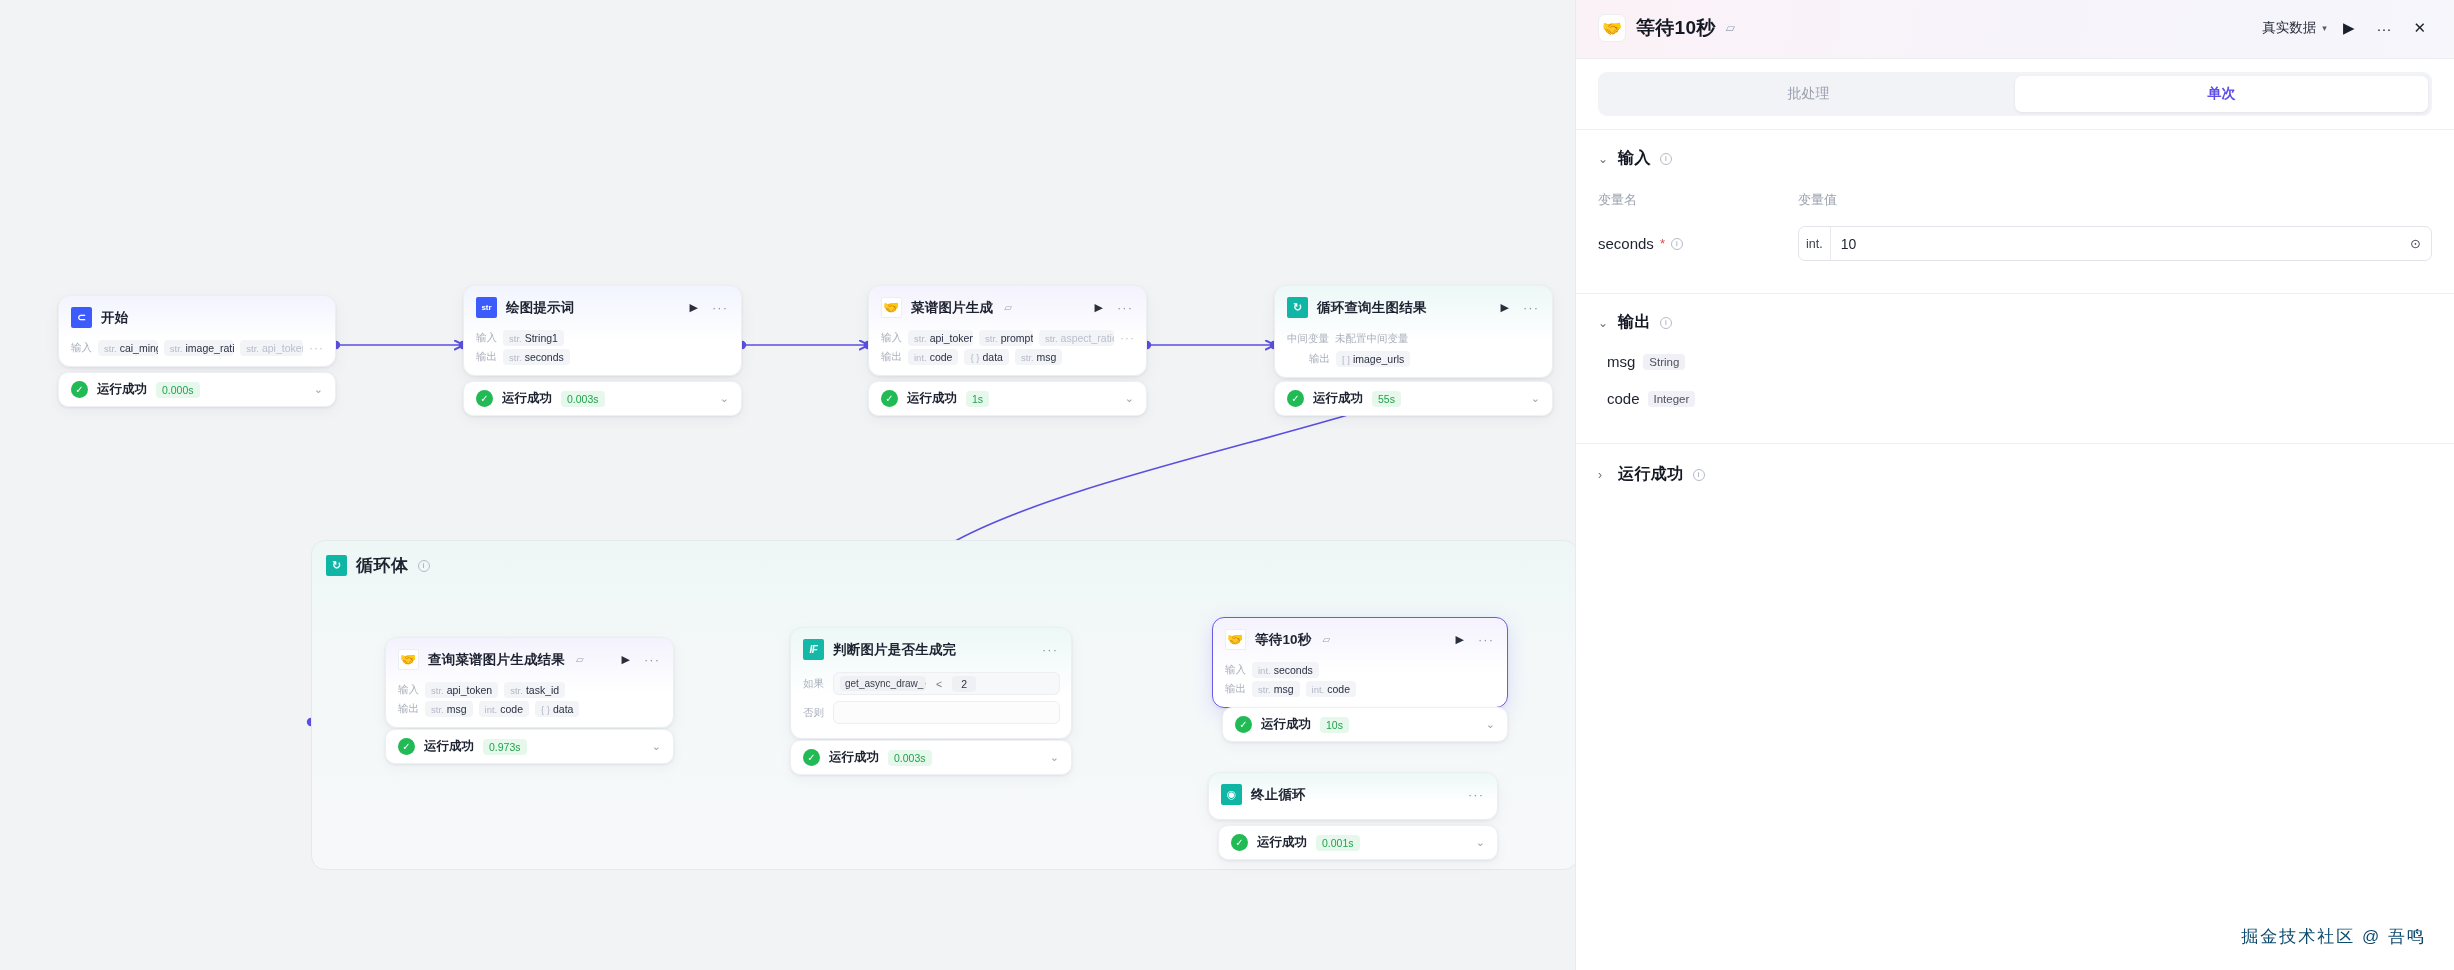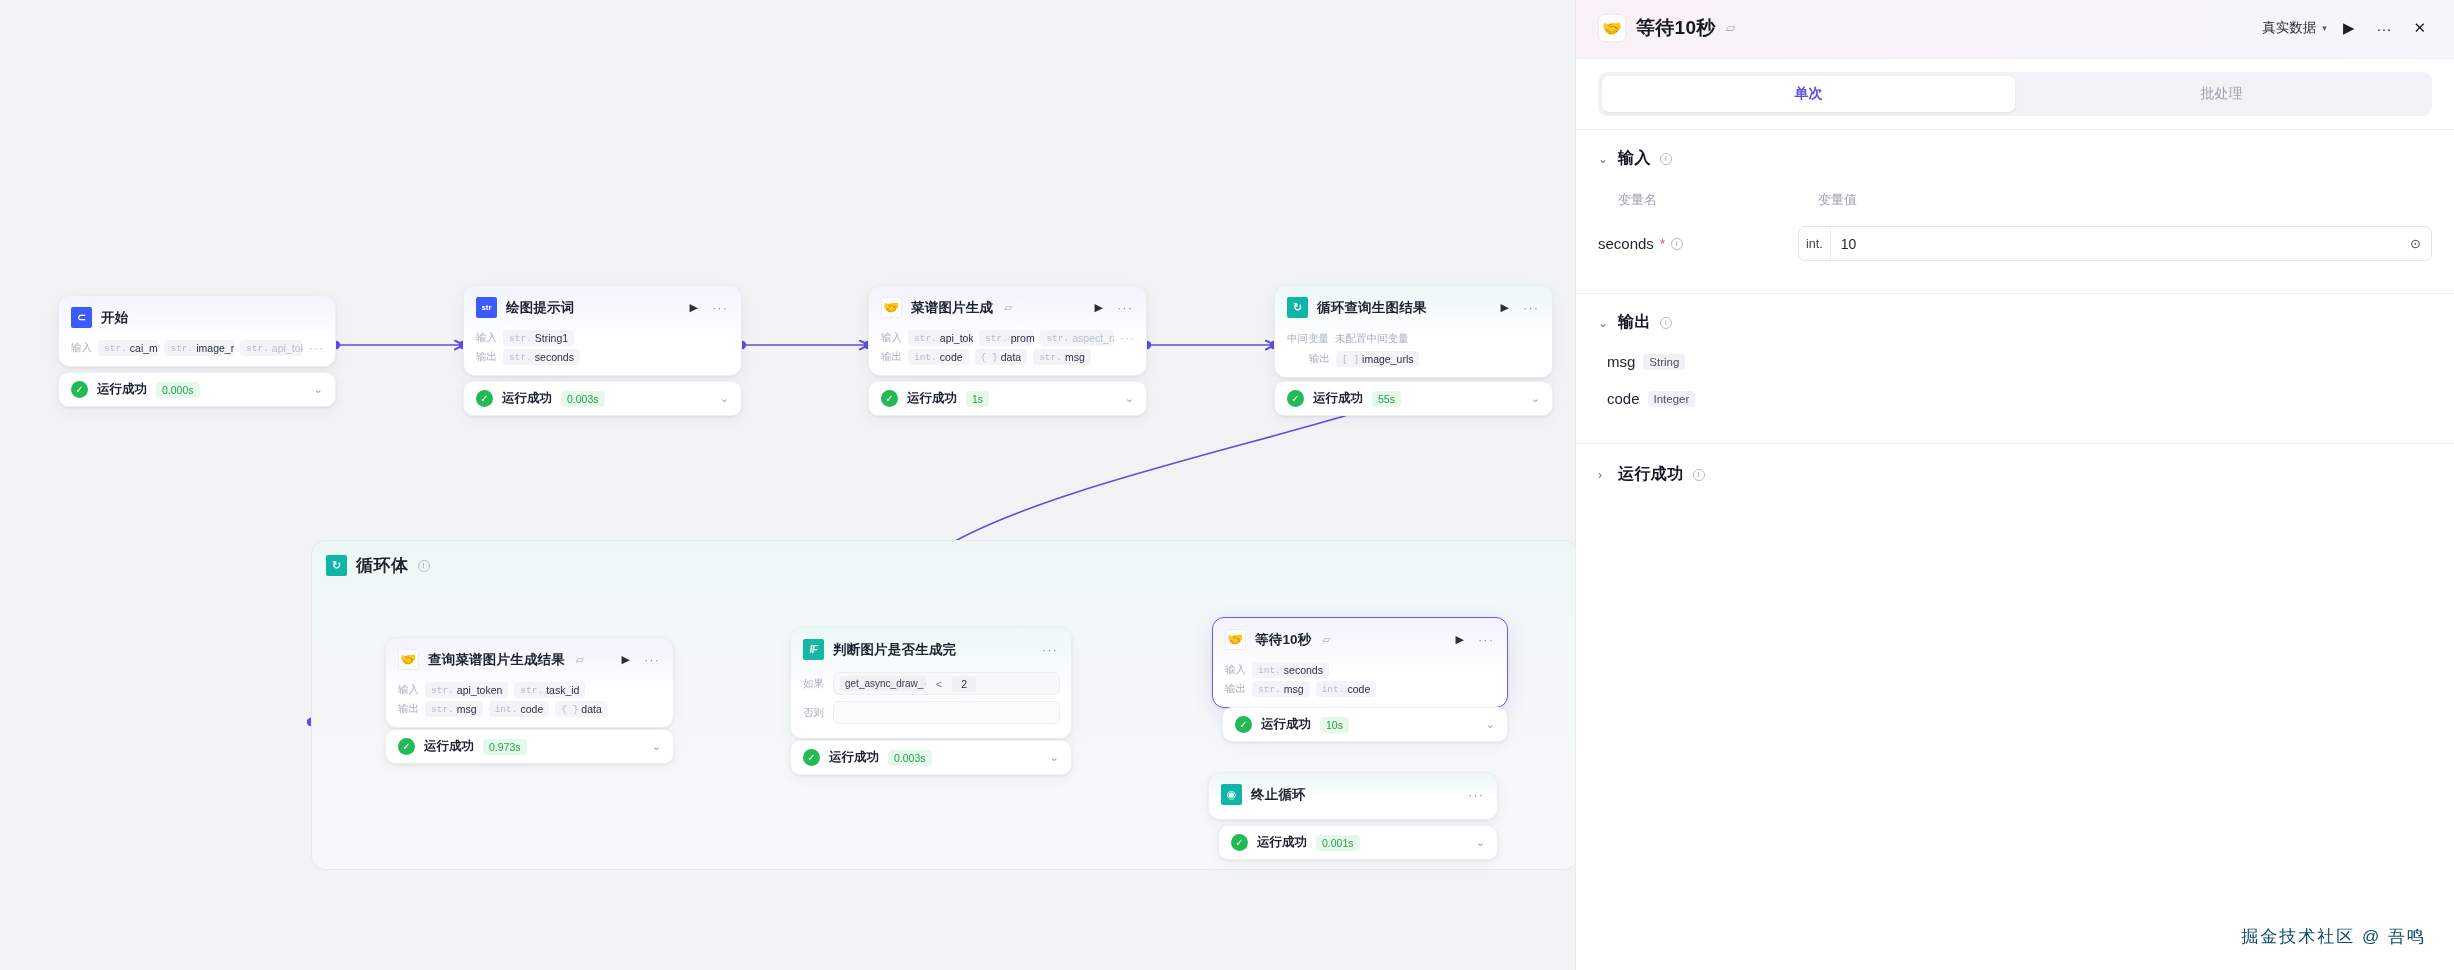--- a/index.html
+++ b/index.html
@@ -63,21 +63,21 @@
   .node-more { font-size:13px; color:#8b93a4; letter-spacing:1px; cursor:pointer; padding:0 2px; line-height:8px;}
 
   .node-body { padding:0 11px 10px 12px; }
   .io-row { display:flex; align-items:center; gap:6px; margin-top:3px; flex-wrap:nowrap; overflow:hidden;}
   .io-label { font-size:10.5px; color:#aab0bd; flex:0 0 auto; }
   .chip {
     display:inline-flex; align-items:center; gap:3px;
     background:#f3f4f8; border-radius:4px; padding:2px 6px;
     font-size:10.5px; color:#2b3040; white-space:nowrap; max-width:95px; overflow:hidden;
   }
-  .chip .t { color:#b3b9c6; font-size:9.5px;font-family:Liberation Mono, monospace; }
+  .chip .t { color:#b3b9c6; font-size:9.5px; }
   .chip.fade { color:#b9bfcb; }
   .chip.plain { background:transparent; color:#a9afbc; padding-left:0;}
   .dots { font-size:12px; color:#b9bfcb; letter-spacing:1px; line-height:7px;}
 
   
   .status {
     position:absolute; background:#fff; border-radius:10px; border:1px solid #eef0f4;
     box-shadow:0 1px 3px rgba(20,25,40,.07), 0 5px 14px rgba(20,25,40,.04);
     display:flex; align-items:center; padding:0 12px; gap:9px;
   }
@@ -136,21 +136,21 @@
     flex:1 1 0; text-align:center; font-size:14px; padding:9px 0; border-radius:7px;
     color:#9aa1ae; cursor:pointer;
   }
   .tab.active { background:#fff; color:#5d4ee6; font-weight:600; box-shadow:0 1px 3px rgba(20,25,40,.08);}
 
   .section { padding:18px 22px 6px 22px; border-top:1px solid #eef0f3; }
   .sec-head { display:flex; align-items:center; gap:9px; cursor:pointer;}
   .sec-chev { font-size:12px; color:#6b7280; width:11px; }
   .sec-title { font-size:16px; font-weight:700; color:#141823; letter-spacing:.4px;}
 
-  .var-head { display:flex; margin-top:22px;margin-left:20px; }
+  .var-head { display:flex; margin-top:22px; }
   .var-head .c1 { width:200px; font-size:13px; color:#9aa1ae;}
   .var-head .c2 { font-size:13px; color:#9aa1ae;}
   .var-row { display:flex; align-items:center; margin-top:17px; }
   .var-name { width:200px; font-size:15px; color:#1d2230; display:flex; align-items:center; gap:6px;}
   .req { color:#e5484d; font-size:13px; }
   .var-input {
     flex:1 1 auto; height:35px; border:1px solid #e2e4ea; border-radius:7px;
     display:flex; align-items:center; background:#fff;
   }
   .vi-type { font-size:12.5px; color:#3d4350; padding:0 7px; border-right:1px solid #e8eaee; height:100%; display:flex; align-items:center;}
@@ -511,22 +511,22 @@
         <span class="ph-caret">▾</span>
       </span>
       <span class="ph-btn">▶</span>
       <span class="ph-btn">···</span>
       <span class="ph-btn">✕</span>
     </div>
   </div>
 
   <div class="tabs">
     <div class="tabs-inner">
+      <div class="tab">批处理</div>
       <div class="tab active">单次</div>
-      <div class="tab">批处理</div>
     </div>
   </div>
 
   <div class="section">
     <div class="sec-head">
       <span class="sec-chev">⌄</span>
       <span class="sec-title">输入</span>
       <span class="info-i">i</span>
     </div>
     <div class="var-head">

